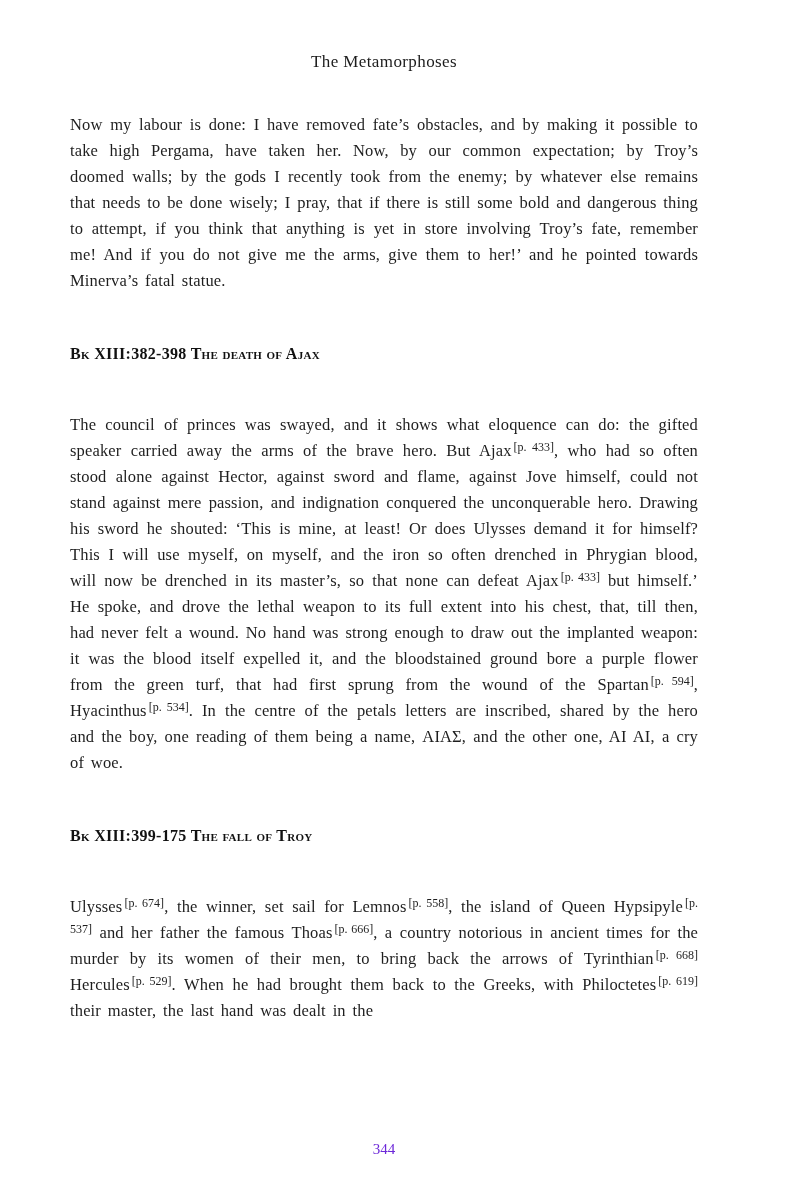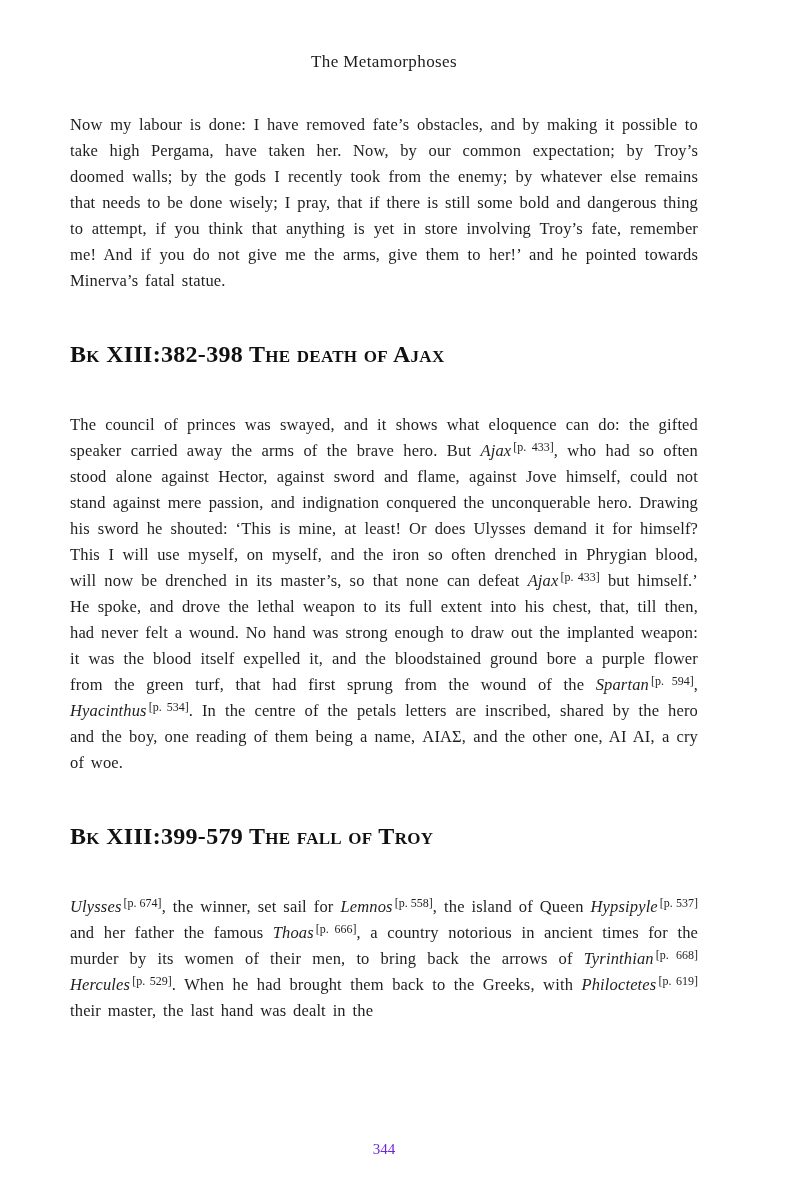--- a/index.html
+++ b/index.html
@@ -31,31 +31,30 @@
   p.paragraph {
     font-size: 16.5px;
     line-height: 26px;
     text-align: justify;
     margin: 0;
     color: #1e1e1e;
     word-spacing: 2.5px;
     letter-spacing: 0.15px;
   }
   h2.heading {
-    font-size: 24px;
+    font-size: 16px;
     line-height: 24px;
     font-weight: bold;
     font-variant: small-caps;
     margin: 48px 0 46px 0;
     color: #111111;
     letter-spacing: 0.3px;
     text-align: left;
   }
   .italic {
-    font-style: italic;
   }
   sup.page-ref {
     font-size: 12px;
     line-height: 0;
     vertical-align: baseline;
     position: relative;
     top: -5.5px;
     margin-left: 2px;
     letter-spacing: 0;
     word-spacing: 0;
@@ -73,18 +72,18 @@
 </head>
 <body>
 
 <div class="page">
   <div class="running-header">The Metamorphoses</div>
 
   <main class="text-column" id="content-root">
       <p class="paragraph"><span>Now my labour is done: I have removed fate’s obstacles, and by making it possible to take high Pergama, have taken her. Now, by our common expectation; by Troy’s doomed walls; by the gods I recently took from the enemy; by whatever else remains that needs to be done wisely; I pray, that if there is still some bold and dangerous thing to attempt, if you think that anything is yet in store involving Troy’s fate, remember me! And if you do not give me the arms, give them to her!’ and he pointed towards Minerva’s fatal statue.</span></p>
       <h2 class="heading"><span>Bk XIII:382-398 The death of Ajax</span></h2>
       <p class="paragraph"><span>The council of princes was swayed, and it shows what eloquence can do: the gifted speaker carried away the arms of the brave hero. But </span><span class="italic">Ajax</span><sup class="page-ref">[p. 433]</sup><span>, who had so often stood alone against Hector, against sword and flame, against Jove himself, could not stand against mere passion, and indignation conquered the unconquerable hero. Drawing his sword he shouted: ‘This is mine, at least! Or does Ulysses demand it for himself? This I will use myself, on myself, and the iron so often drenched in Phrygian blood, will now be drenched in its master’s, so that none can defeat </span><span class="italic">Ajax</span><sup class="page-ref">[p. 433]</sup><span> but himself.’ He spoke, and drove the lethal weapon to its full extent into his chest, that, till then, had never felt a wound. No hand was strong enough to draw out the implanted weapon: it was the blood itself expelled it, and the bloodstained ground bore a purple flower from the green turf, that had first sprung from the wound of the </span><span class="italic">Spartan</span><sup class="page-ref">[p. 594]</sup><span>, </span><span class="italic">Hyacinthus</span><sup class="page-ref">[p. 534]</sup><span>. In the centre of the petals letters are inscribed, shared by the hero and the boy, one reading of them being a name, ΑΙΑΣ, and the other one, AI AI, a cry of woe.</span></p>
-      <h2 class="heading"><span>Bk XIII:399-579 The fall of Troy</span></h2>
+      <h2 class="heading"><span>Bk XIII:399-175 The fall of Troy</span></h2>
       <p class="paragraph"><span class="italic">Ulysses</span><sup class="page-ref">[p. 674]</sup><span>, the winner, set sail for </span><span class="italic">Lemnos</span><sup class="page-ref">[p. 558]</sup><span>, the island of Queen </span><span class="italic">Hypsipyle</span><sup class="page-ref">[p. 537]</sup><span> and her father the famous </span><span class="italic">Thoas</span><sup class="page-ref">[p. 666]</sup><span>, a country notorious in ancient times for the murder by its women of their men, to bring back the arrows of </span><span class="italic">Tyrinthian</span><sup class="page-ref">[p. 668]</sup><span> </span><span class="italic">Hercules</span><sup class="page-ref">[p. 529]</sup><span>. When he had brought them back to the Greeks, with </span><span class="italic">Philoctetes</span><sup class="page-ref">[p. 619]</sup><span> their master, the last hand was dealt in the</span></p>
     </main>
 
   <div class="page-footer">344</div>
 </div>
 
 </body></html>

